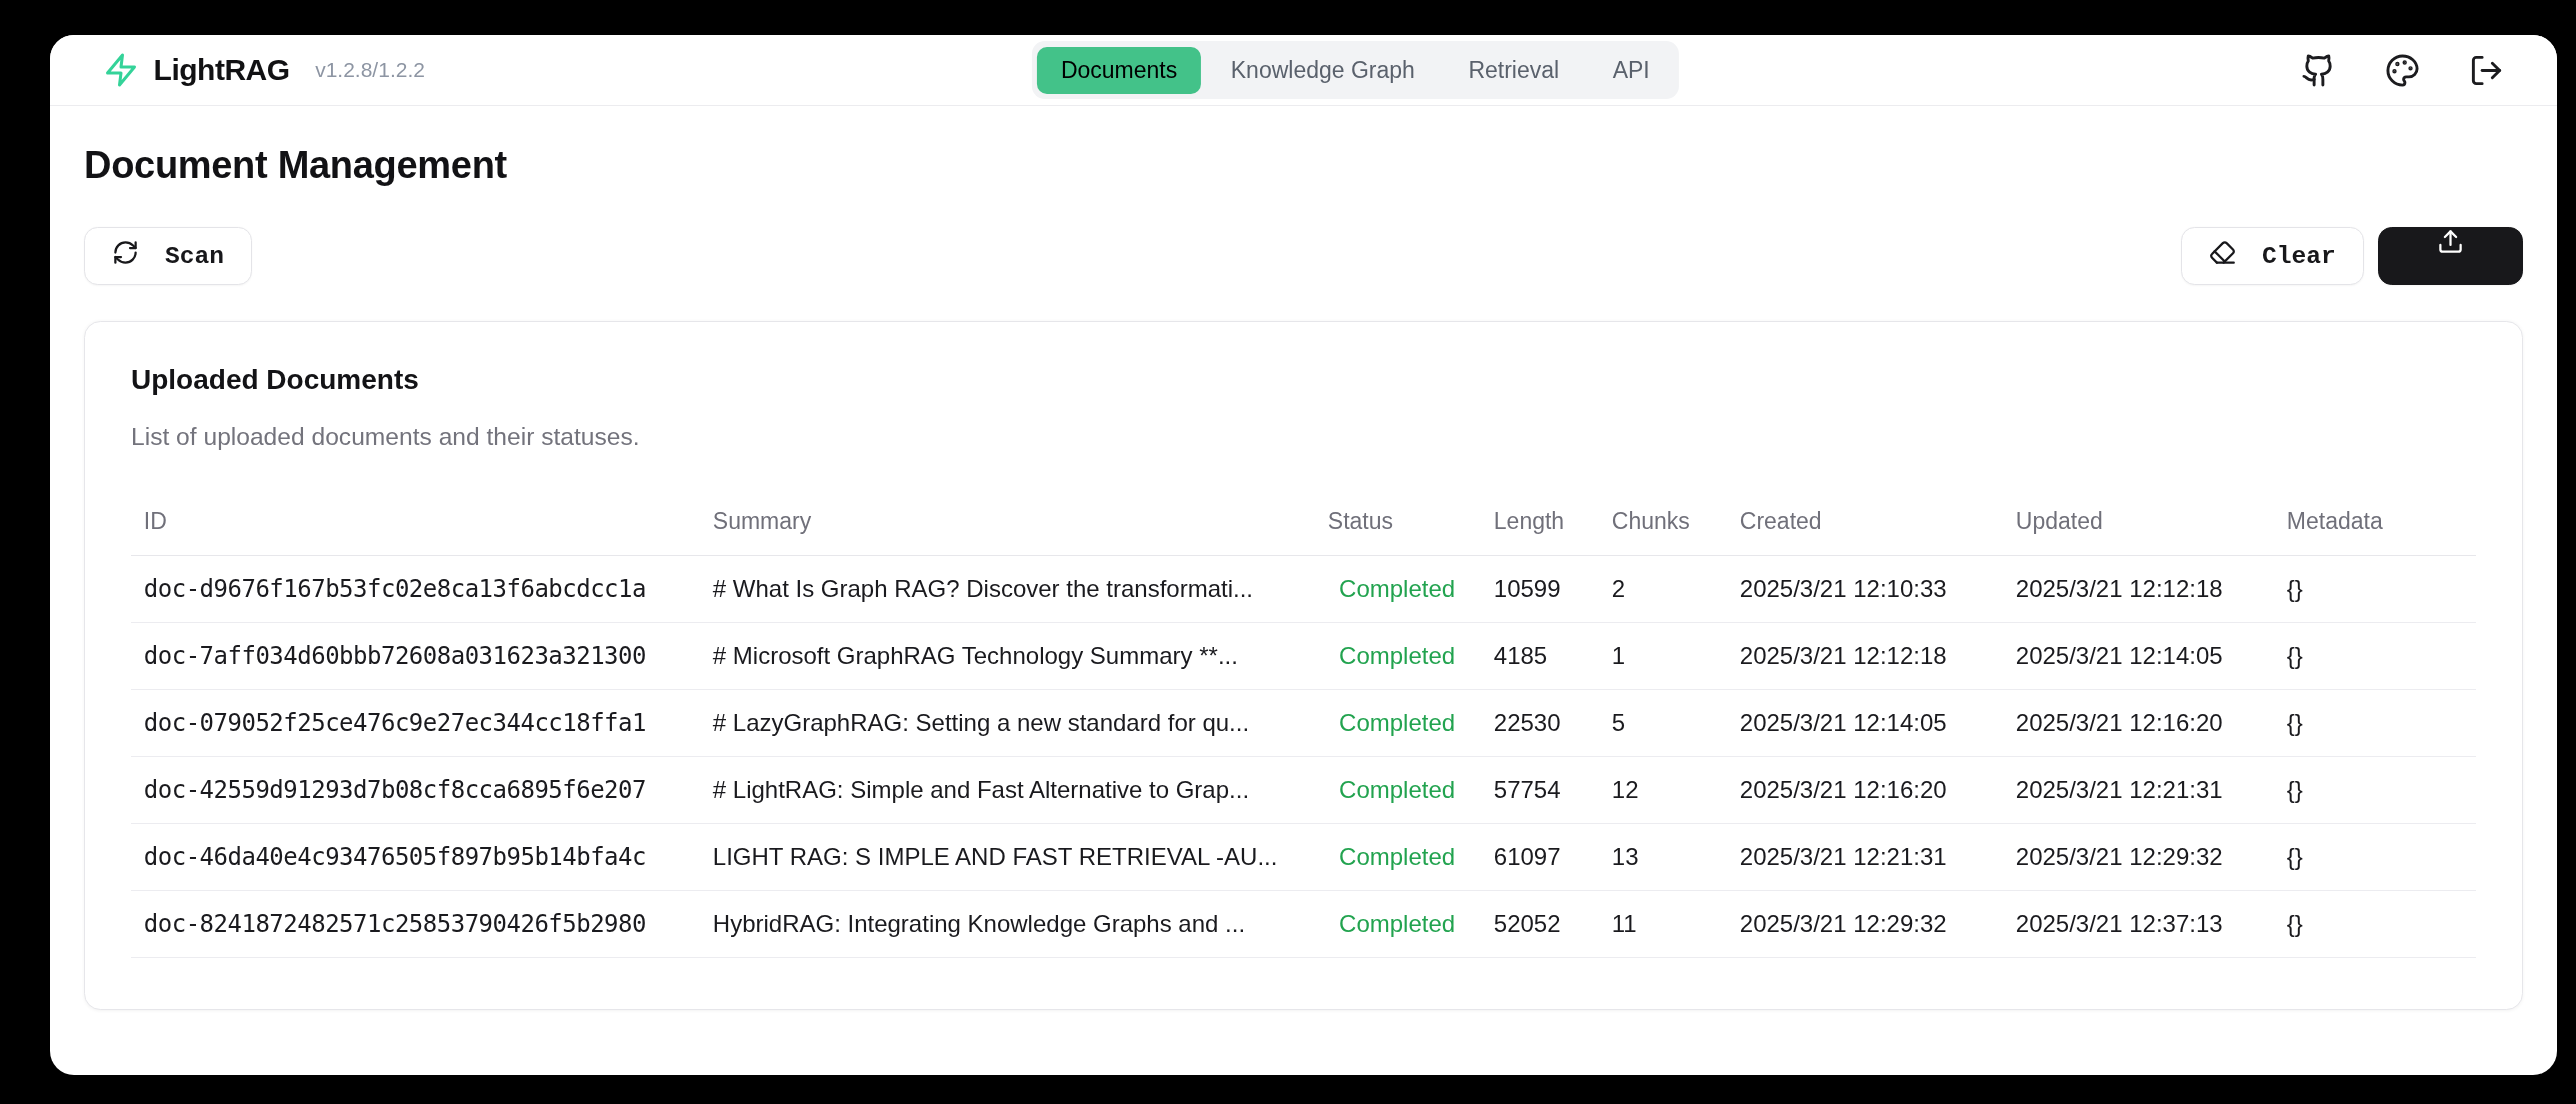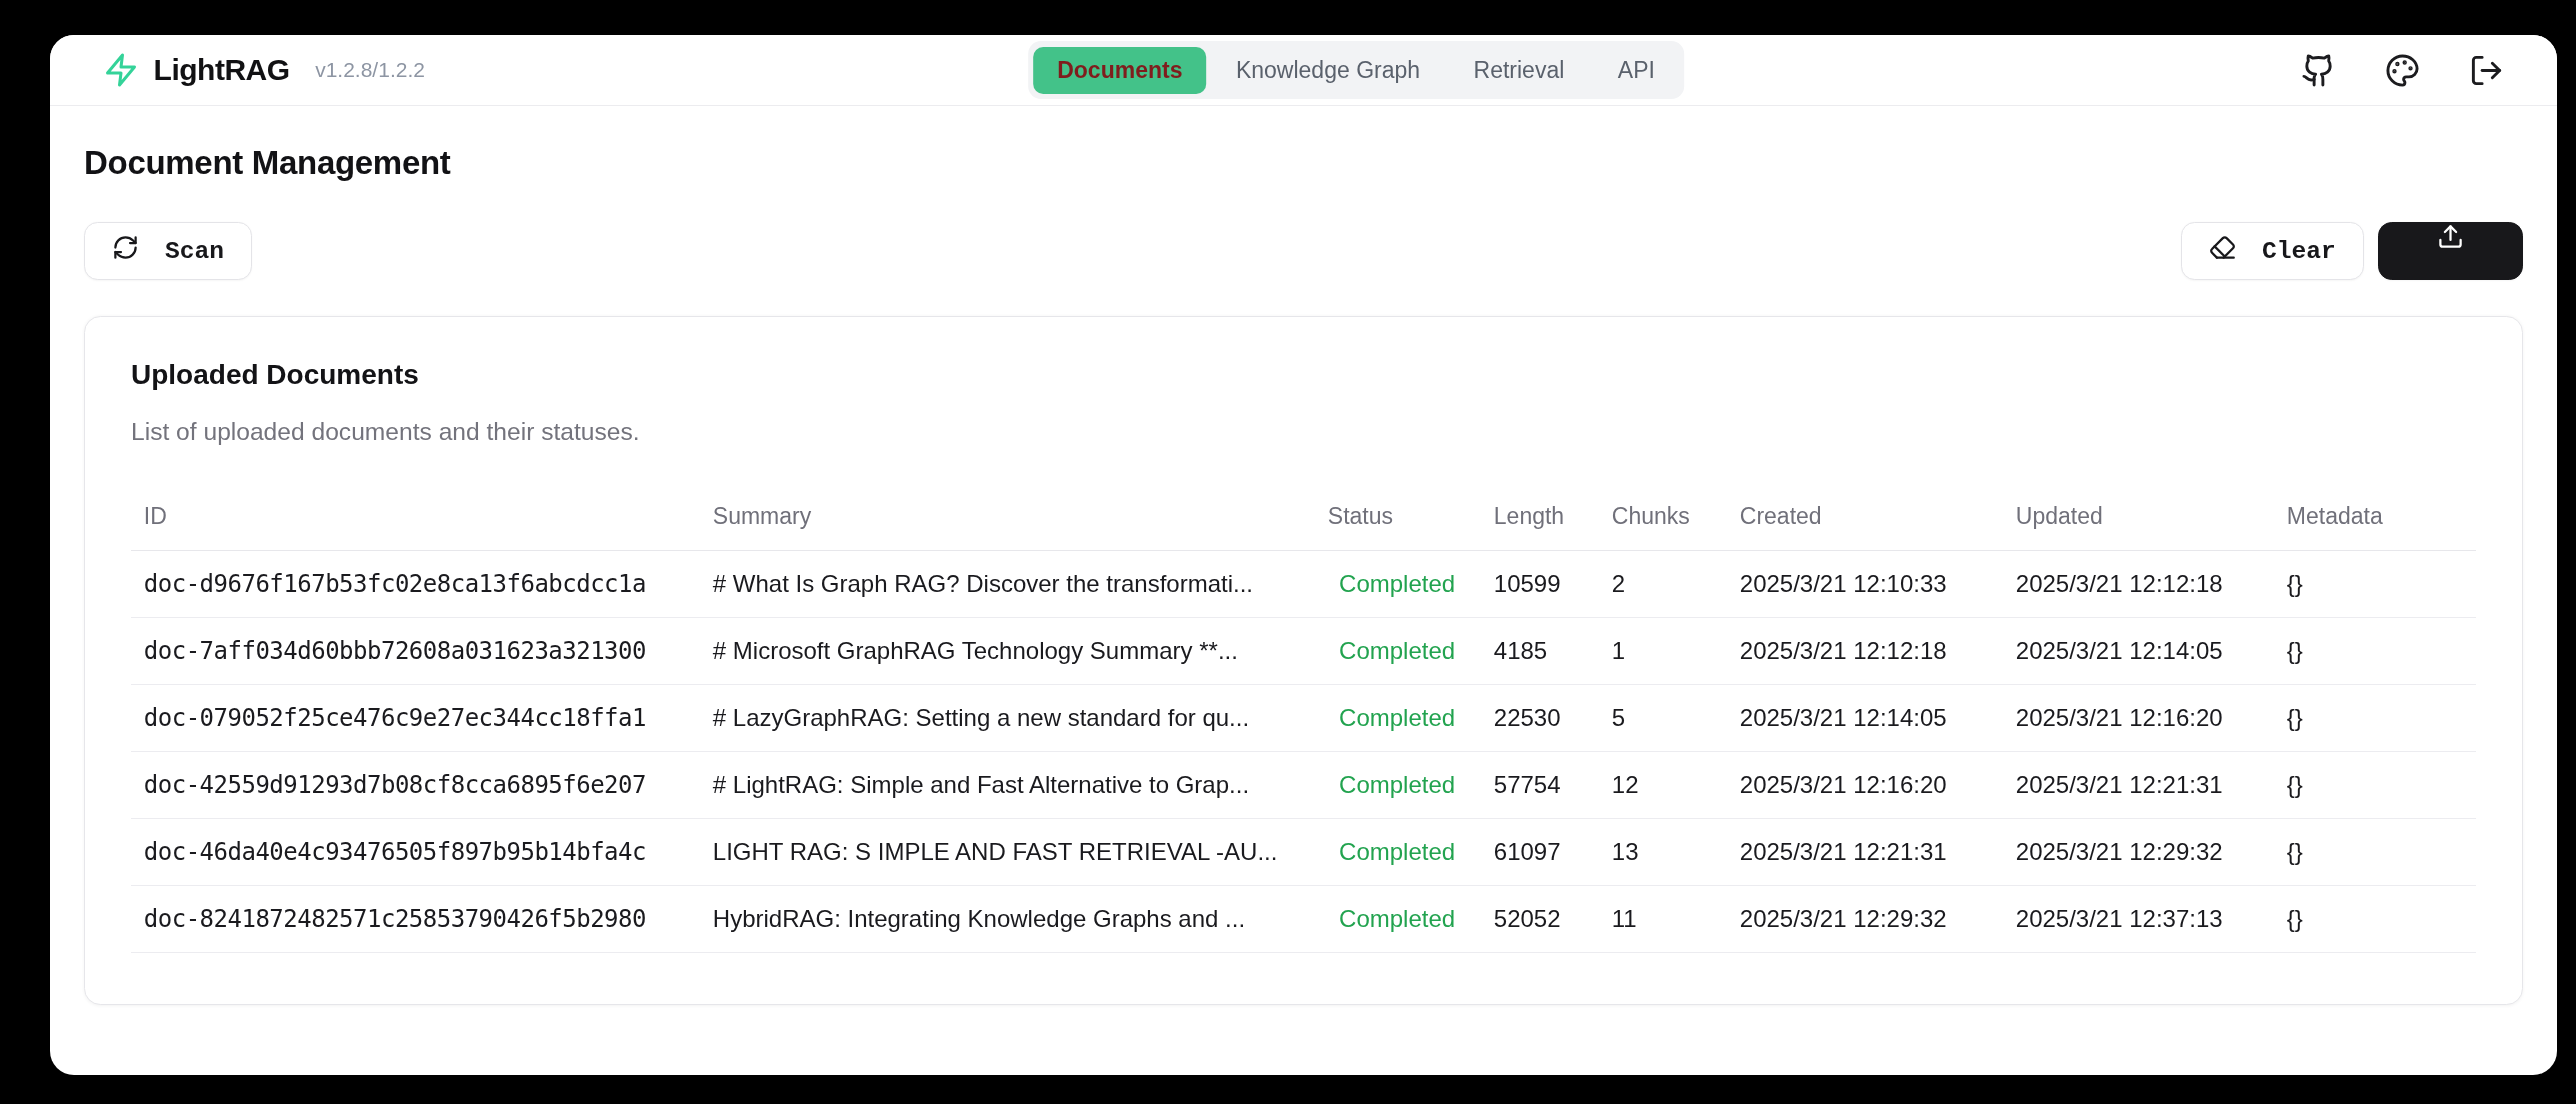--- a/index.html
+++ b/index.html
@@ -47,34 +47,34 @@
   }
   .tab {
     padding: 10px 24px;
     font-size: 23px;
     color: #5a616c;
     font-weight: 400;
     border-radius: 10px;
     cursor: pointer;
     white-space: nowrap;
   }
-  .tab.active { color: #7f1d1d; font-weight: 700; }
+  .tab.active { color: #000000; font-weight: 400; }
 
   .topbar-actions {
     margin-left: auto;
     display: flex;
     align-items: center;
     gap: 49px;
   }
   .icon-btn { width: 35px; height: 35px; cursor: pointer; background: none; border: none; padding: 0; }
   .icon-btn svg { width: 35px; height: 35px; display: block; stroke: #1c1c1f; }
 
   
   .content { padding: 0 34px; }
-  .page-title { margin-top: 38px; font-size: 33px; font-weight: 700; color: #121215; letter-spacing: -0.3px; }
+  .page-title { margin-top: 38px; font-size: 38px; font-weight: 700; color: #121215; letter-spacing: -0.3px; }
 
   .toolbar { margin-top: 40px; display: flex; align-items: center; }
   .btn {
     display: inline-flex;
     align-items: center;
     gap: 26px;
     height: 58px;
     padding: 0 27px;
     border-radius: 13.7px;
     border: 0.9px solid #e4e4e8;

